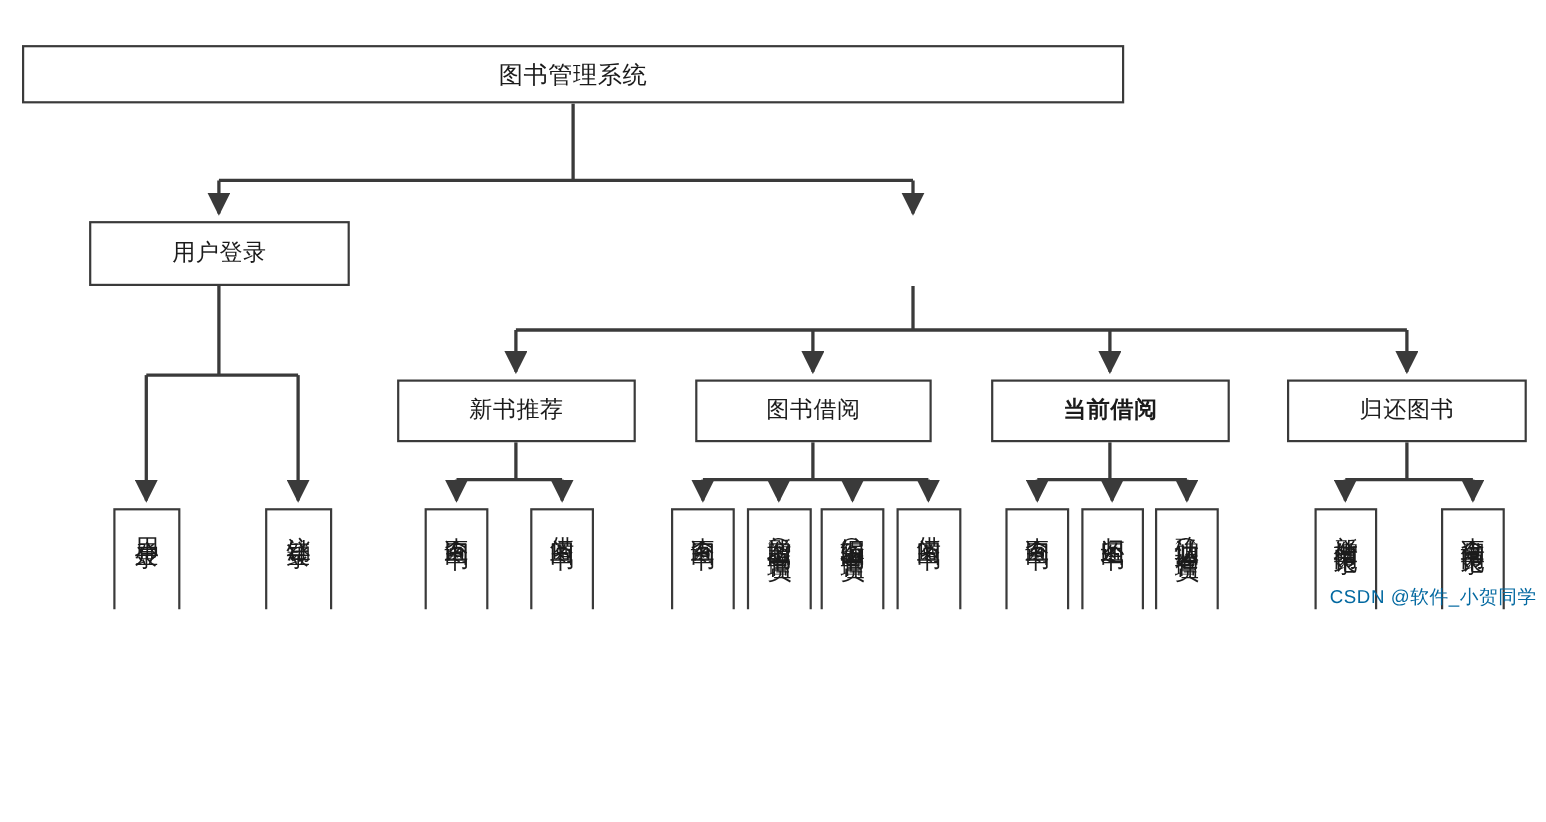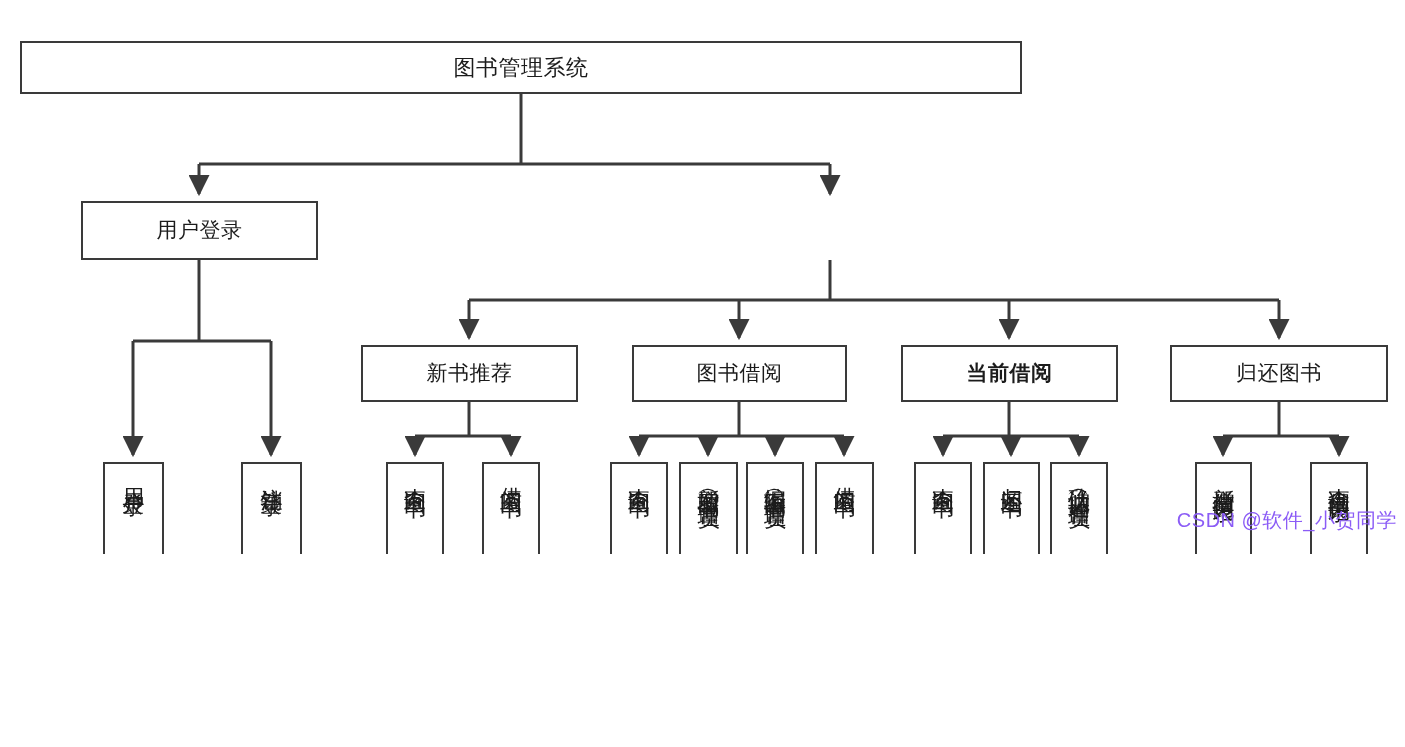--- a/index.html
+++ b/index.html
@@ -53,23 +53,23 @@
   .v-node .lbl {
     writing-mode: vertical-rl;
     text-orientation: upright;
     font-size: 22px;
     letter-spacing: 3px;
     line-height: 1;
   }
   #watermark {
     position: absolute;
     right: 8px;
-    bottom: 20px;
-    font-size: 20px;
-    color: #8b5cf6;
+    bottom: 0;
+    font-size: 17px;
+    color: #0369a1;
     letter-spacing: 0.5px;
     white-space: nowrap;
   }
 </style>
 </head>
 <body>
 
 <div id="canvas">
 
   <svg id="wires" viewBox="0 0 1405 747" xmlns="http://www.w3.org/2000/svg">

